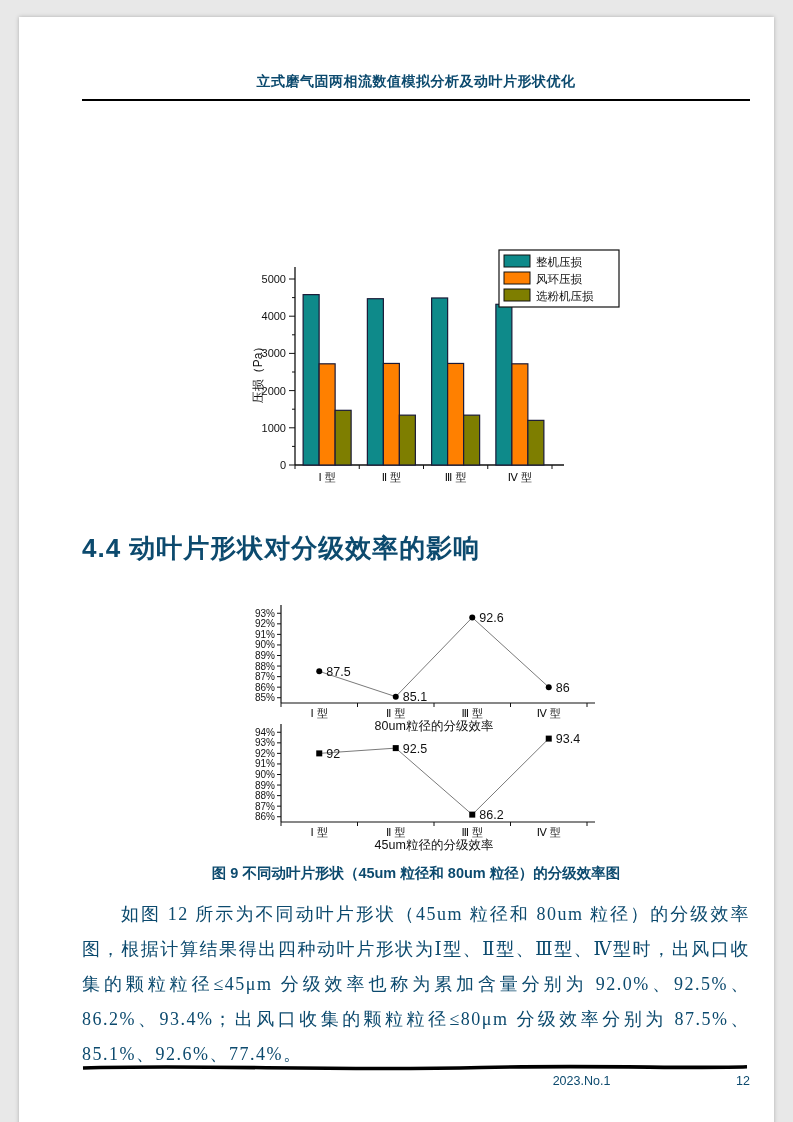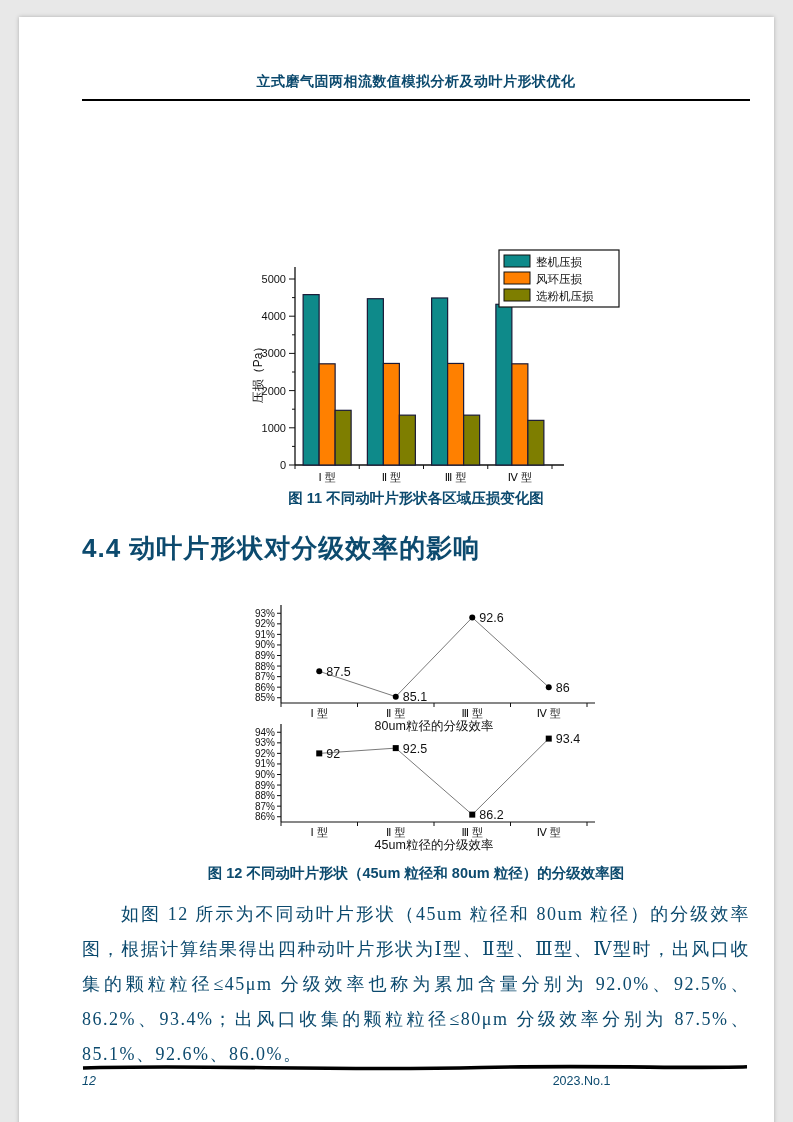--- a/index.html
+++ b/index.html
@@ -20,22 +20,22 @@
   #line-chart-45{left:222px;top:702px;}
   svg text{font-family:"Liberation Sans","DejaVu Sans",sans-serif;fill:#111;}
   .fig-caption{position:absolute;left:63px;width:668px;text-align:center;
         font-family:"Liberation Sans","DejaVu Sans",sans-serif;font-size:14.5px;font-weight:bold;}
   .cap11{top:472px;}
   .cap12{top:847px;}
   .section-heading{position:absolute;top:514px;left:63px;margin:0;
         font-family:"Liberation Sans","DejaVu Sans",sans-serif;font-size:26px;
         font-weight:bold;letter-spacing:1px;}
   .footer-rule-svg{position:absolute;left:62px;top:1046px;}
-  .footer-page-number{position:absolute;top:1057px;left:63px;width:668px;text-align:left;
-        font-family:"Liberation Sans","DejaVu Sans",sans-serif;font-size:12.5px;font-style:italic;}
+  .footer-page-number{position:absolute;top:1057px;left:63px;width:668px;text-align:right;
+        font-family:"Liberation Sans","DejaVu Sans",sans-serif;font-size:12.5px;}
   .footer-issue{position:absolute;top:1057px;left:435px;width:255px;text-align:center;
         font-family:"Liberation Sans","DejaVu Sans",sans-serif;font-size:12.5px;}
 </style>
 </head>
 <body>
 
 <div class="page">
 
   <div class="running-head">立式磨气固两相流数值模拟分析及动叶片形状优化</div>
   <div class="header-rule"></div>
@@ -84,21 +84,20 @@
       <line x1="320" y1="220" x2="320" y2="224" stroke="#111"></line>
       <text x="30" y="127" text-anchor="middle" font-size="12" transform="rotate(-90 30 127)">压损（Pa）</text>
       <rect x="267" y="5" width="120" height="57" fill="#fff" stroke="#111" stroke-width="1.2"></rect>
       <rect x="272" y="10" width="26" height="12" fill="#0e8a8a" stroke="#111"></rect>
       <text x="304" y="21" text-anchor="start" font-size="11.5">整机压损</text>
       <rect x="272" y="27" width="26" height="12" fill="#ff8000" stroke="#111"></rect>
       <text x="304" y="38" text-anchor="start" font-size="11.5">风环压损</text>
       <rect x="272" y="44" width="26" height="12" fill="#7e7e00" stroke="#111"></rect>
       <text x="304" y="55" text-anchor="start" font-size="11.5">选粉机压损</text>
     </svg>
-  <div class="fig-caption cap11">图 11  不同动叶片形状各区域压损变化图</div>
 
   <h2 class="section-heading">4.4 动叶片形状对分级效率的影响</h2>
 
   <svg id="line-chart-80" class="chart-svg" width="370" height="134" viewBox="0 0 370 134">
       <line x1="36" y1="97.72222222222223" x2="40" y2="97.72222222222223" stroke="#111"></line>
       <text x="34" y="101.22222222222223" text-anchor="end" font-size="10">85%</text>
       <line x1="36" y1="87.16666666666667" x2="40" y2="87.16666666666667" stroke="#111"></line>
       <text x="34" y="90.66666666666667" text-anchor="end" font-size="10">86%</text>
       <line x1="36" y1="76.61111111111111" x2="40" y2="76.61111111111111" stroke="#111"></line>
       <text x="34" y="80.11111111111111" text-anchor="end" font-size="10">87%</text>
@@ -170,23 +169,23 @@
       <rect x="75.25" y="31.388888888888886" width="6" height="6" fill="#000000"></rect>
       <text x="85.25" y="38.888888888888886" text-anchor="start" font-size="12.5">92</text>
       <rect x="151.75" y="26.111111111111114" width="6" height="6" fill="#000000"></rect>
       <text x="161.75" y="33.611111111111114" text-anchor="start" font-size="12.5">92.5</text>
       <rect x="228.25" y="92.61111111111109" width="6" height="6" fill="#000000"></rect>
       <text x="238.25" y="100.11111111111109" text-anchor="start" font-size="12.5">86.2</text>
       <rect x="304.75" y="16.611111111111043" width="6" height="6" fill="#000000"></rect>
       <text x="314.75" y="24.111111111111043" text-anchor="start" font-size="12.5">93.4</text>
       <text x="193" y="130" text-anchor="middle" font-size="12.5">45um粒径的分级效率</text>
     </svg>
-  <div class="fig-caption cap12">图 12  不同动叶片形状（45um 粒径和 80um 粒径）的分级效率图</div>
+  <div class="fig-caption cap12">图 9  不同动叶片形状（45um 粒径和 80um 粒径）的分级效率图</div>
 
-  <p class="body-text p2">如图 12 所示为不同动叶片形状（45um 粒径和 80um 粒径）的分级效率图，根据计算结果得出四种动叶片形状为Ⅰ型、Ⅱ型、Ⅲ型、Ⅳ型时，出风口收集的颗粒粒径≤45μm 分级效率也称为累加含量分别为 92.0%、92.5%、86.2%、93.4%；出风口收集的颗粒粒径≤80μm 分级效率分别为 87.5%、85.1%、92.6%、86.0%。</p>
+  <p class="body-text p2">如图 12 所示为不同动叶片形状（45um 粒径和 80um 粒径）的分级效率图，根据计算结果得出四种动叶片形状为Ⅰ型、Ⅱ型、Ⅲ型、Ⅳ型时，出风口收集的颗粒粒径≤45μm 分级效率也称为累加含量分别为 92.0%、92.5%、86.2%、93.4%；出风口收集的颗粒粒径≤80μm 分级效率分别为 87.5%、85.1%、92.6%、77.4%。</p>
 
   <svg class="footer-rule-svg" width="668" height="10" viewBox="0 0 668 10">
     <path d="M2,5 C 120,1.5 250,8 400,4.5 C 520,1.8 610,6 666,3.8" stroke="#000" stroke-width="3.6" fill="none"></path>
   </svg>
   <div class="footer-page-number">12</div>
   <div class="footer-issue">2023.No.1</div>
 
 </div>
 
 </body></html>

